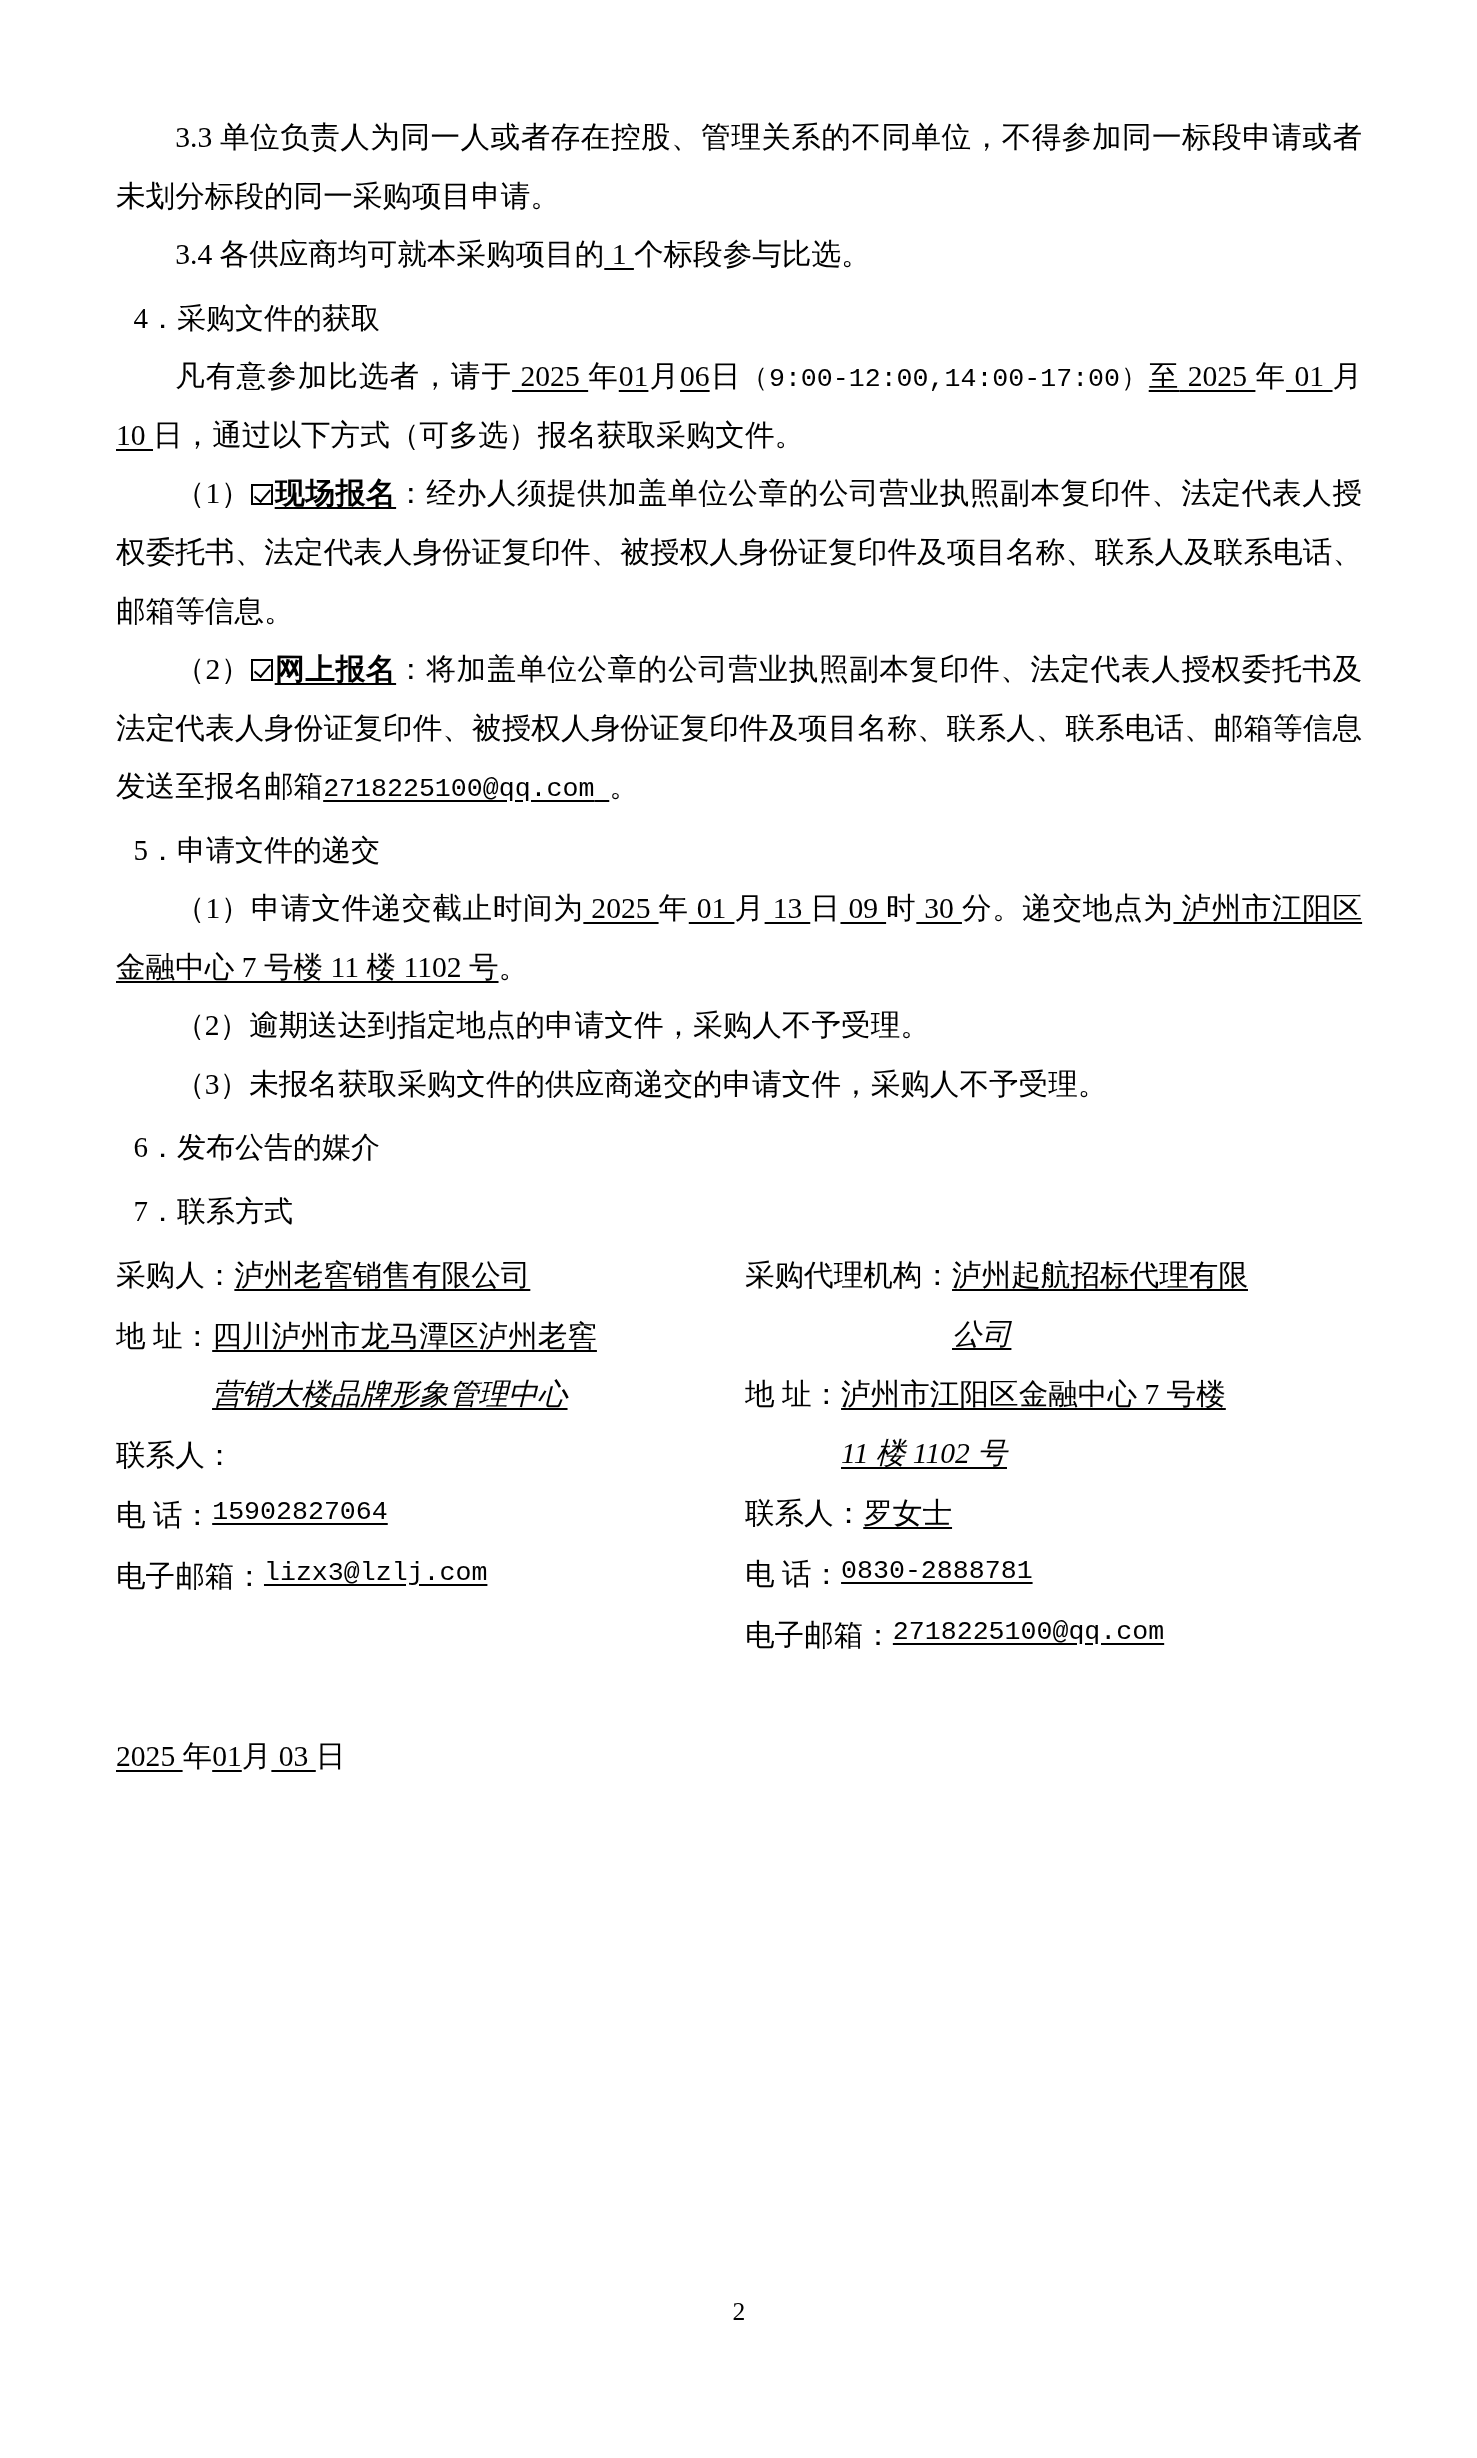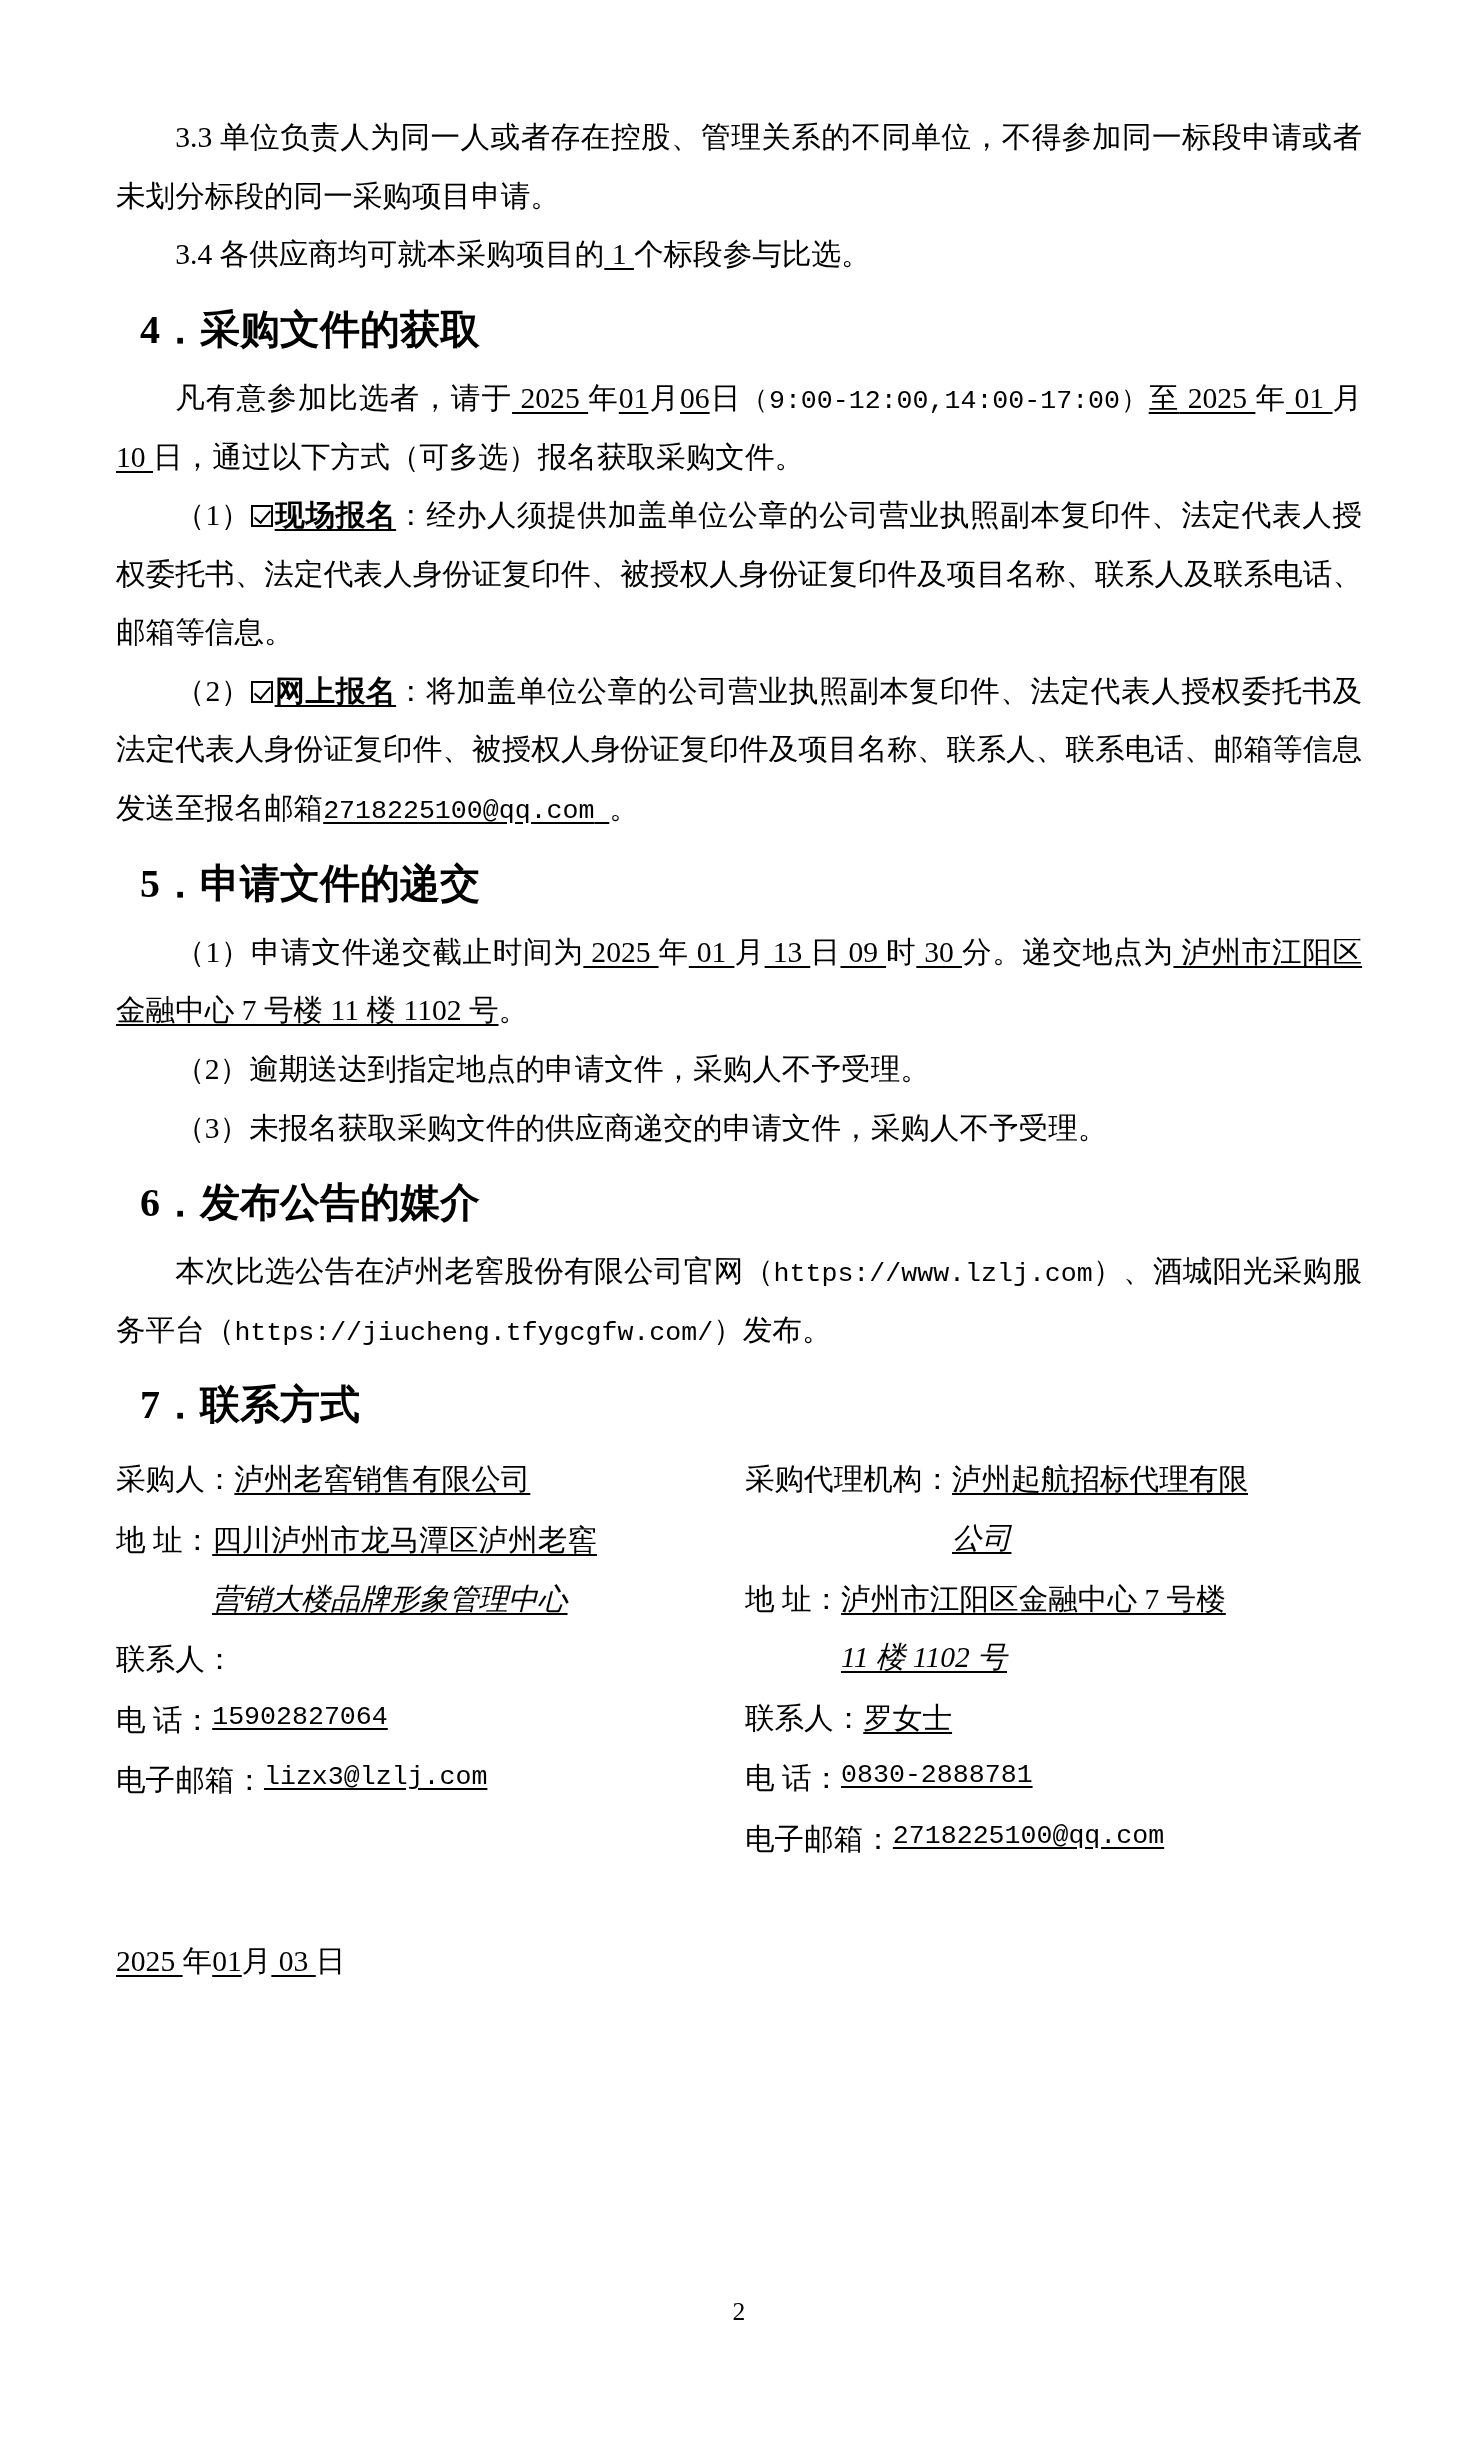--- a/index.html
+++ b/index.html
@@ -25,22 +25,22 @@
     font-size: 29.6px;
     line-height: 1.98;
   }
   p {
     margin: 0;
     text-align: justify;
     text-justify: inter-ideograph;
   }
   .indent { text-indent: 2em; }
   .heading {
-    font-weight: bold;
-    font-size: 40px;
+    font-weight: normal;
+    font-size: 29px;
     margin-top: 5.9px;
     text-indent: 1em;
   }
   .heading-tight { text-indent: 0.6em; }
   .u {
     text-decoration: underline;
     text-underline-offset: 3.9px;
   }
   .mono {
     font-family: "Liberation Mono", monospace;
@@ -153,23 +153,20 @@
 
     <p class="indent">
       <span>（1）</span><span>申请文件递交截止时间为</span><span class="u"> 2025 </span><span>年</span><span class="u"> 01 </span><span>月</span><span class="u"> 13 </span><span>日</span><span class="u"> 09 </span><span>时</span><span class="u"> 30 </span><span>分</span><span>。递交地点为</span><span class="u"> 泸州市江阳区金融中心 7 号楼 11 楼 1102 号</span><span>。</span>
     </p>
 
     <p class="indent">（2）逾期送达到指定地点的申请文件，采购人不予受理。</p>
     <p class="indent">（3）未报名获取采购文件的供应商递交的申请文件，采购人不予受理。</p>
 
     <p class="heading heading-tight">6．发布公告的媒介</p>
 
-    <p class="indent">
-      <span>本次比选公告在泸州老窖股份有限公司官网（</span><span class="mono">https://www.lzlj.com</span><span>）、酒城阳光采购服务平台（</span><span class="mono">https://jiucheng.tfygcgfw.com/</span><span>）发布。</span>
-    </p>
 
     <p class="heading heading-tight">7．联系方式</p>
 
     <div class="contact">
       <div class="col left">
         <div class="crow">
           <span class="clabel">采购人：</span>
           <span class="cval">泸州老窖销售有限公司</span>
         </div>
         <div class="crow">

